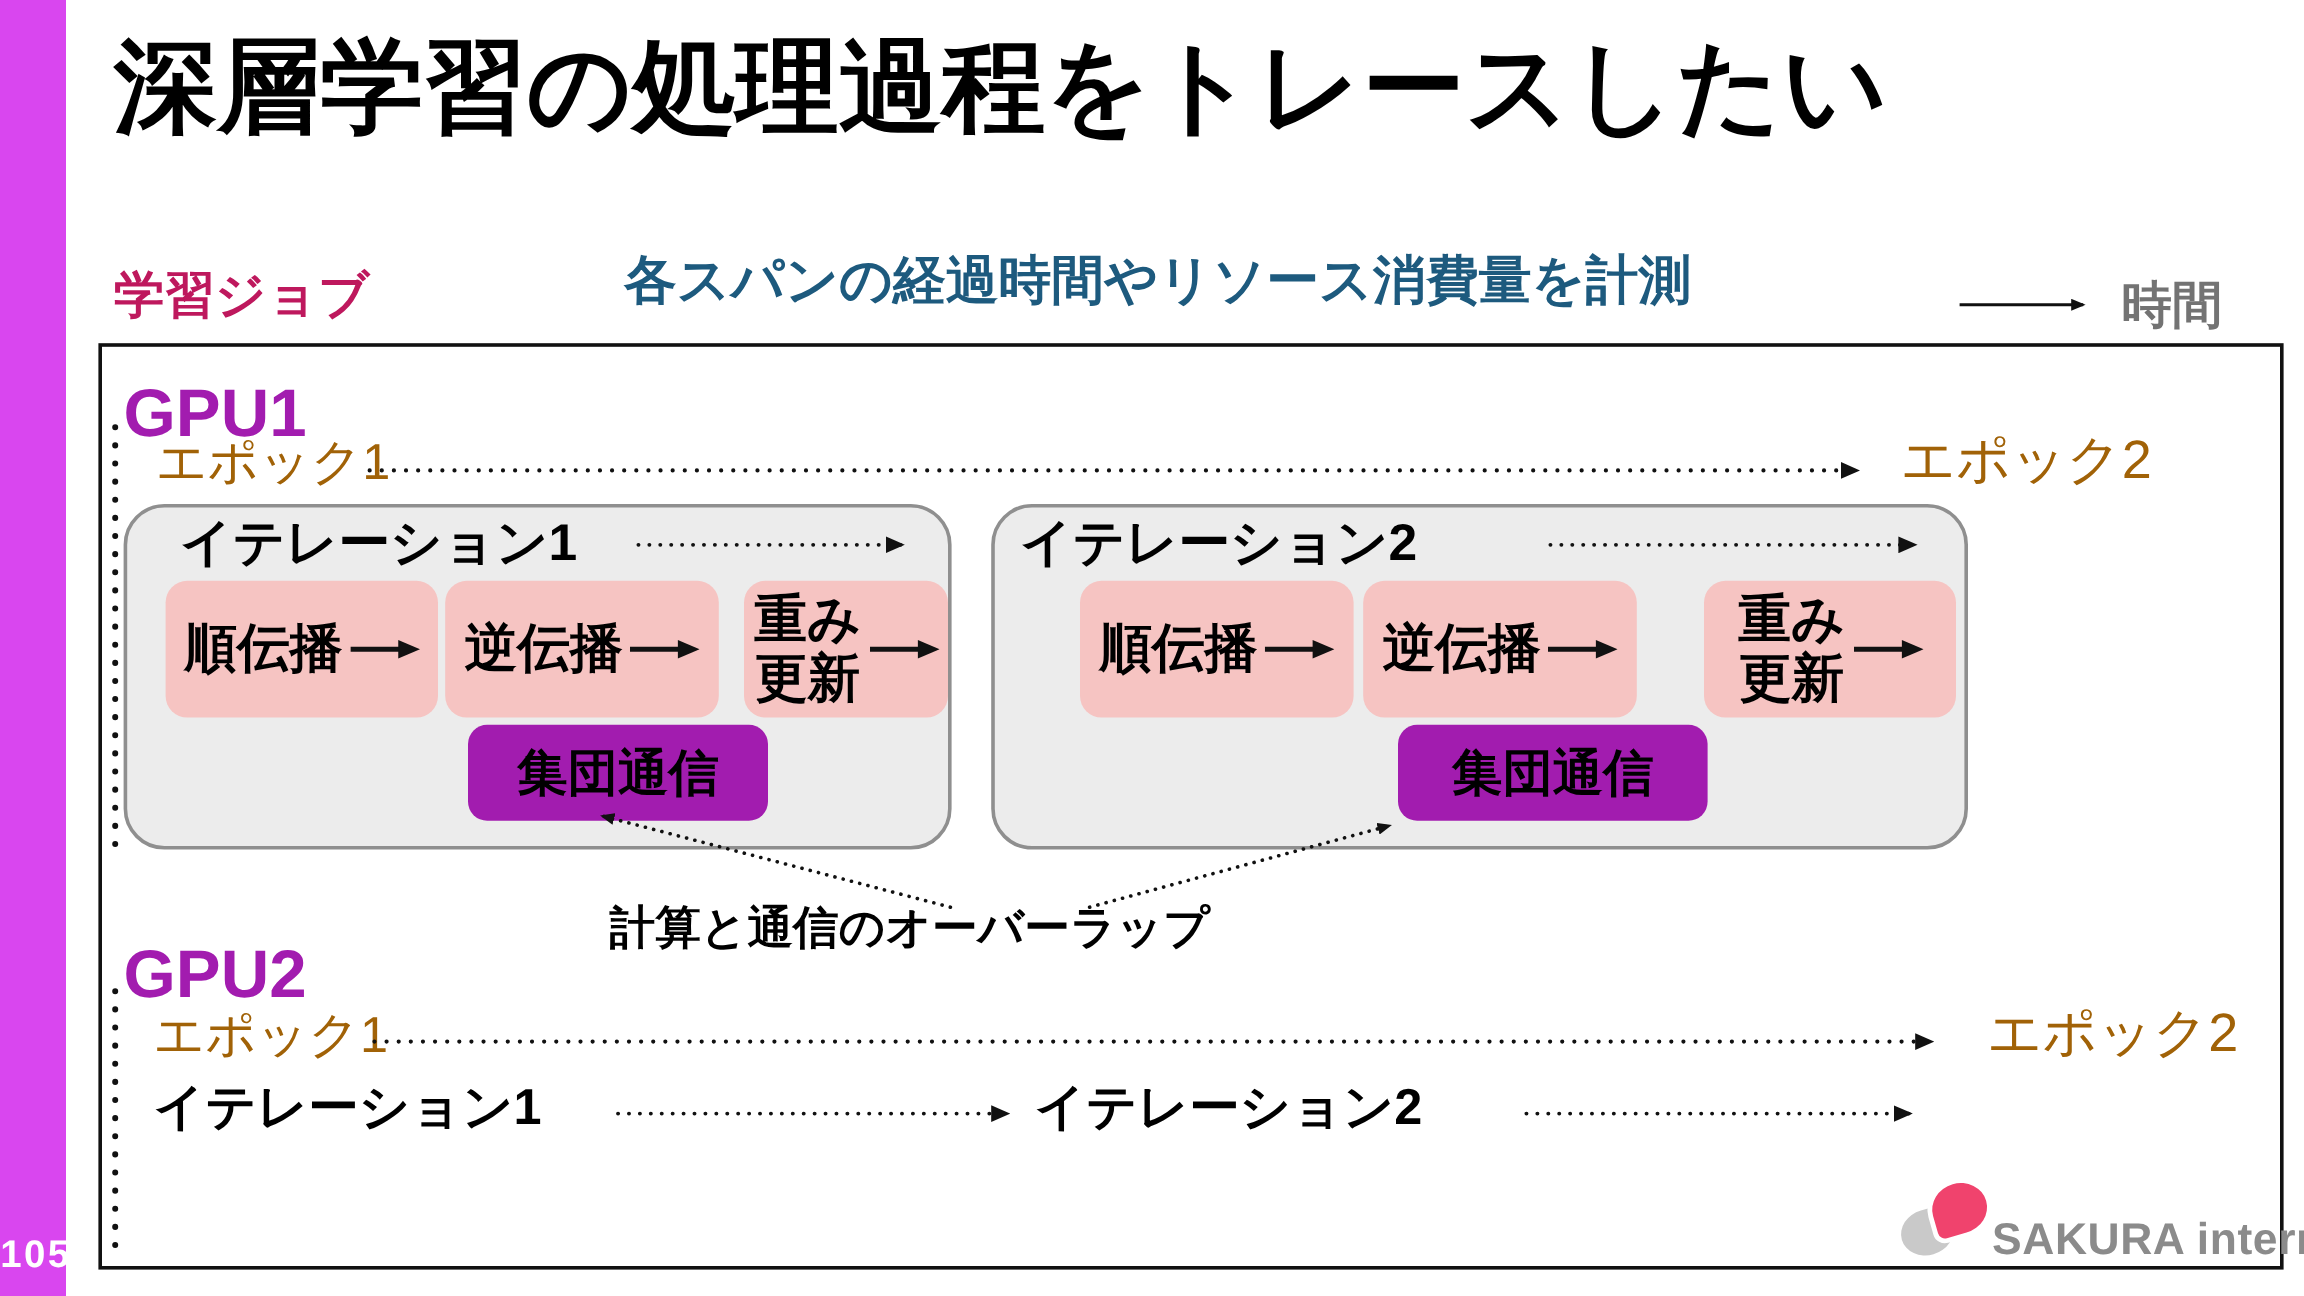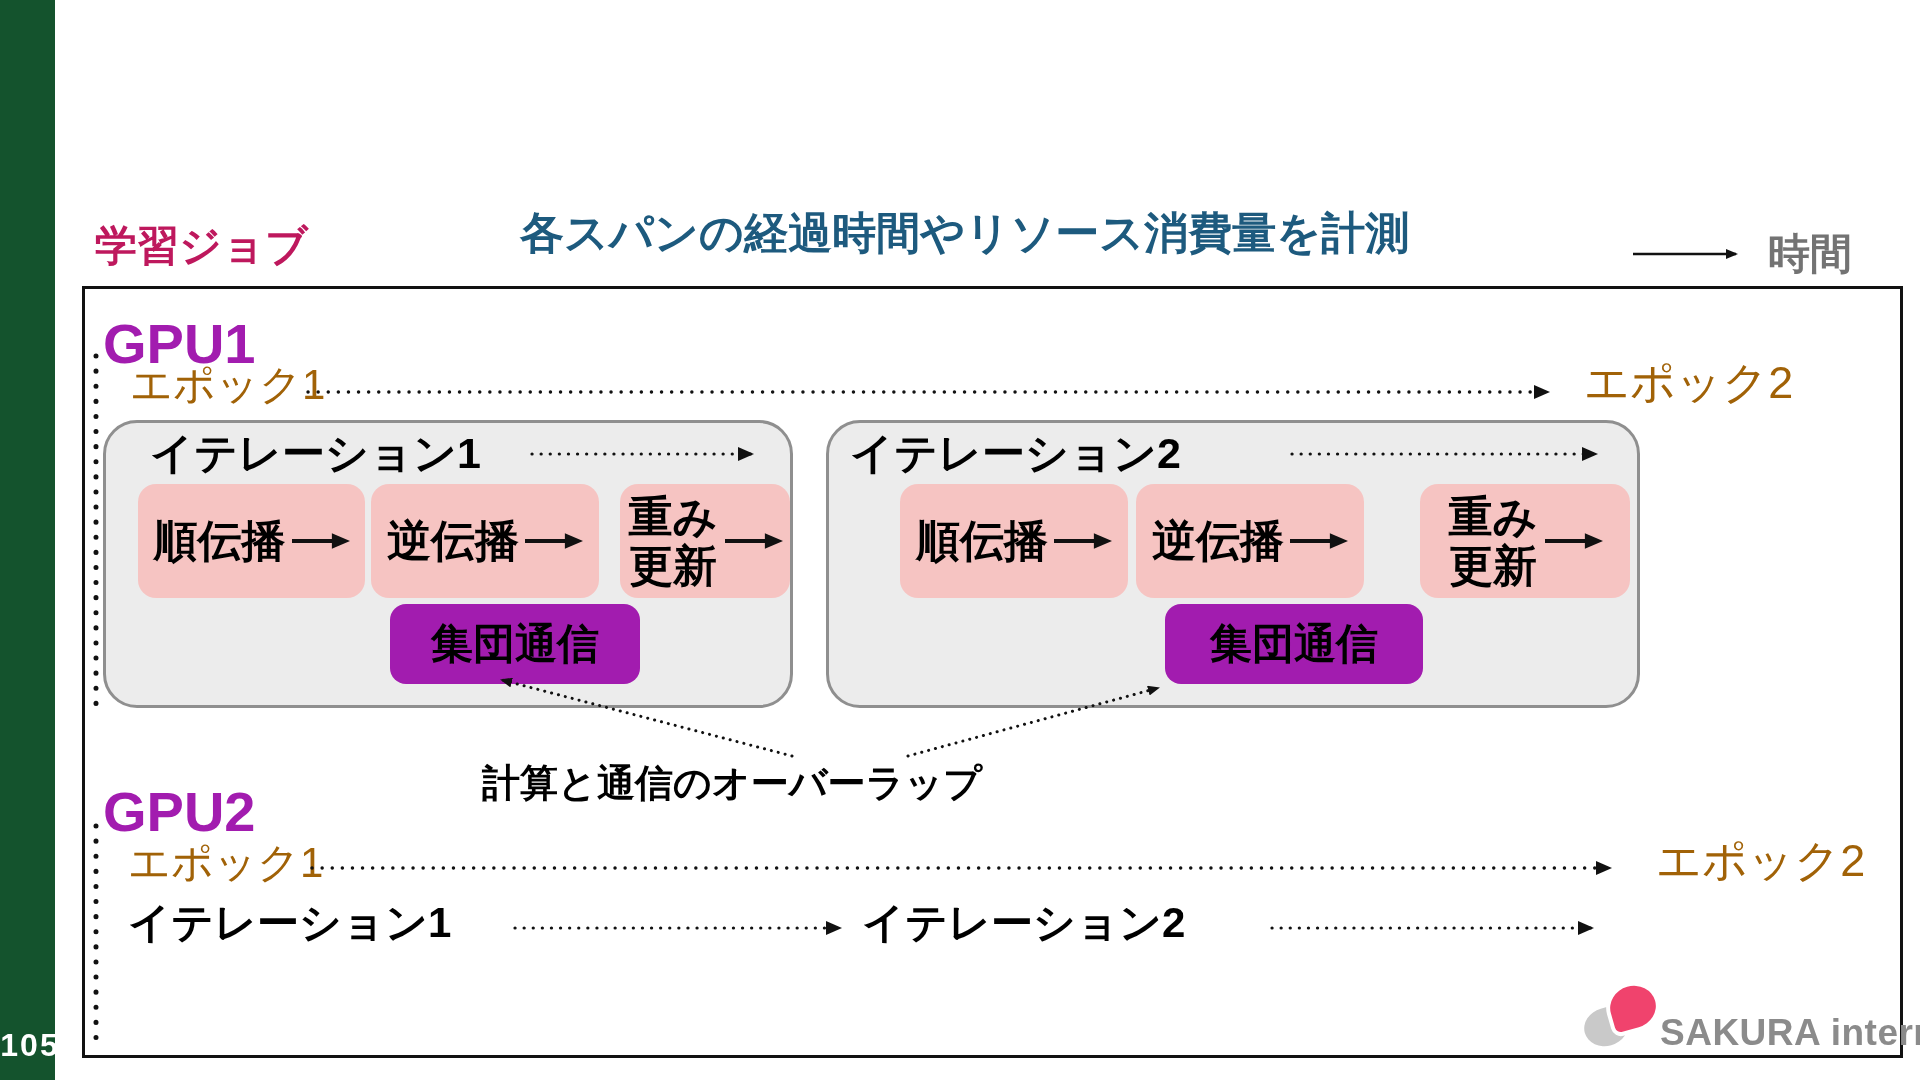--- a/index.html
+++ b/index.html
@@ -1,20 +1,20 @@
 <!DOCTYPE html>
 <html><head>
 <meta charset="utf-8">
 <style>
   html,body{margin:0;padding:0;background:#ffffff;}
   body{font-family:"Liberation Sans","DejaVu Sans",sans-serif;}
   .slide{position:relative;width:1920px;height:1080px;background:#ffffff;overflow:hidden;}
 
   
-  .left-strip{position:absolute;left:0;top:0;width:55px;height:1080px;background:#14532d;}
+  .left-strip{position:absolute;left:0;top:0;width:55px;height:1080px;background:#d946ef;}
   .page-number{position:absolute;left:-12px;bottom:16px;width:84px;text-align:center;
     font-size:32px;font-weight:bold;color:#ffffff;letter-spacing:2px;}
 
   .title{position:absolute;left:95px;top:28px;font-size:86px;font-weight:800;color:#000;
     line-height:1.05;white-space:nowrap;letter-spacing:0px;}
 
   .job-label{position:absolute;left:95px;top:218px;font-size:42px;font-weight:800;color:#be185d;white-space:nowrap;}
   .caption{position:absolute;left:520px;top:204px;font-size:44px;font-weight:800;color:#1d5a7e;white-space:nowrap;}
   .time-label{position:absolute;left:1768px;top:226px;font-size:42px;font-weight:600;color:#737373;white-space:nowrap;}
 
@@ -49,21 +49,21 @@
   .fwd2{left:900px;width:228px;}
   .bwd2{left:1136px;width:228px;}
   .wu2{left:1420px;width:210px;}
 
   .comm-box{position:absolute;top:604px;height:80px;background:#a21caf;border-radius:16px;
     display:flex;align-items:center;justify-content:center;}
   .comm1{left:390px;width:250px;}
   .comm2{left:1165px;width:258px;}
   .comm-text{font-size:42px;font-weight:600;color:#000;line-height:1;}
 
-  .overlap-note{position:absolute;left:482px;top:748px;font-size:38px;font-weight:600;color:#000;white-space:nowrap;margin-top:10px;}
+  .overlap-note{position:absolute;left:508px;top:748px;font-size:38px;font-weight:600;color:#000;white-space:nowrap;}
 
   .g2-iter-label{position:absolute;font-size:42px;font-weight:800;color:#000;line-height:1;white-space:nowrap;}
   .g2-it1{left:128px;top:902px;}
   .g2-it2{left:862px;top:902px;}
 
   .lines-layer{position:absolute;left:0;top:0;width:1920px;height:1080px;pointer-events:none;}
 
   .flow-arrow{flex:0 0 auto;}
 
   
@@ -79,20 +79,21 @@
 </style>
 </head>
 <body>
 
 <div class="slide">
 
   <div class="left-strip">
     <div class="page-number">105</div>
   </div>
 
+  <div class="title">深層学習の処理過程をトレースしたい</div>
 
   <div class="job-label">学習ジョブ</div>
   <div class="caption">各スパンの経過時間やリソース消費量を計測</div>
   <div class="time-label">時間</div>
 
   <div class="main-box"></div>
 
   <div class="gpu-label gpu1-label">GPU1</div>
   <div class="epoch-label g1-ep1">エポック1</div>
   <div class="epoch-label g1-ep2">エポック2</div>

